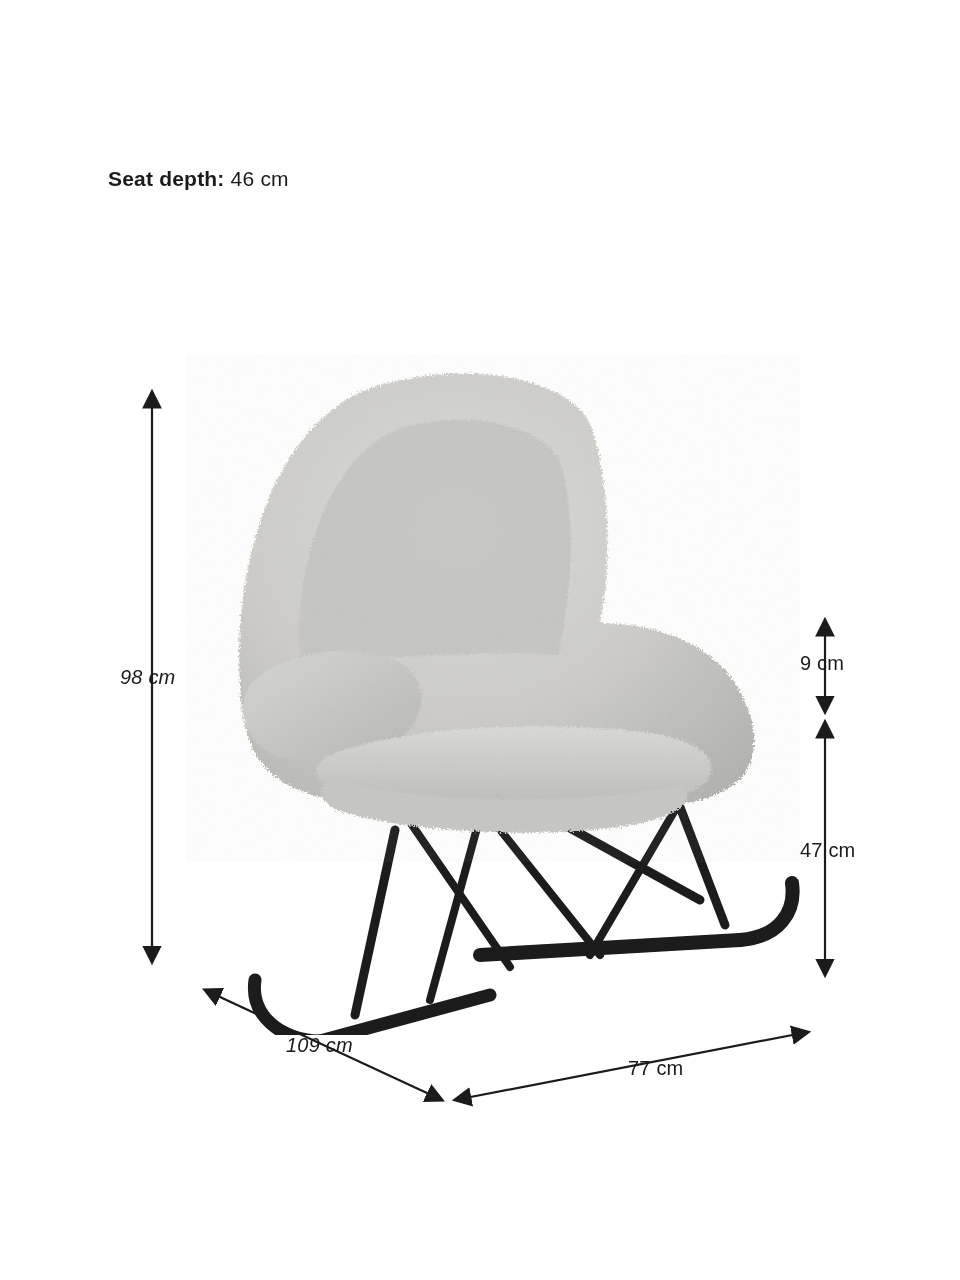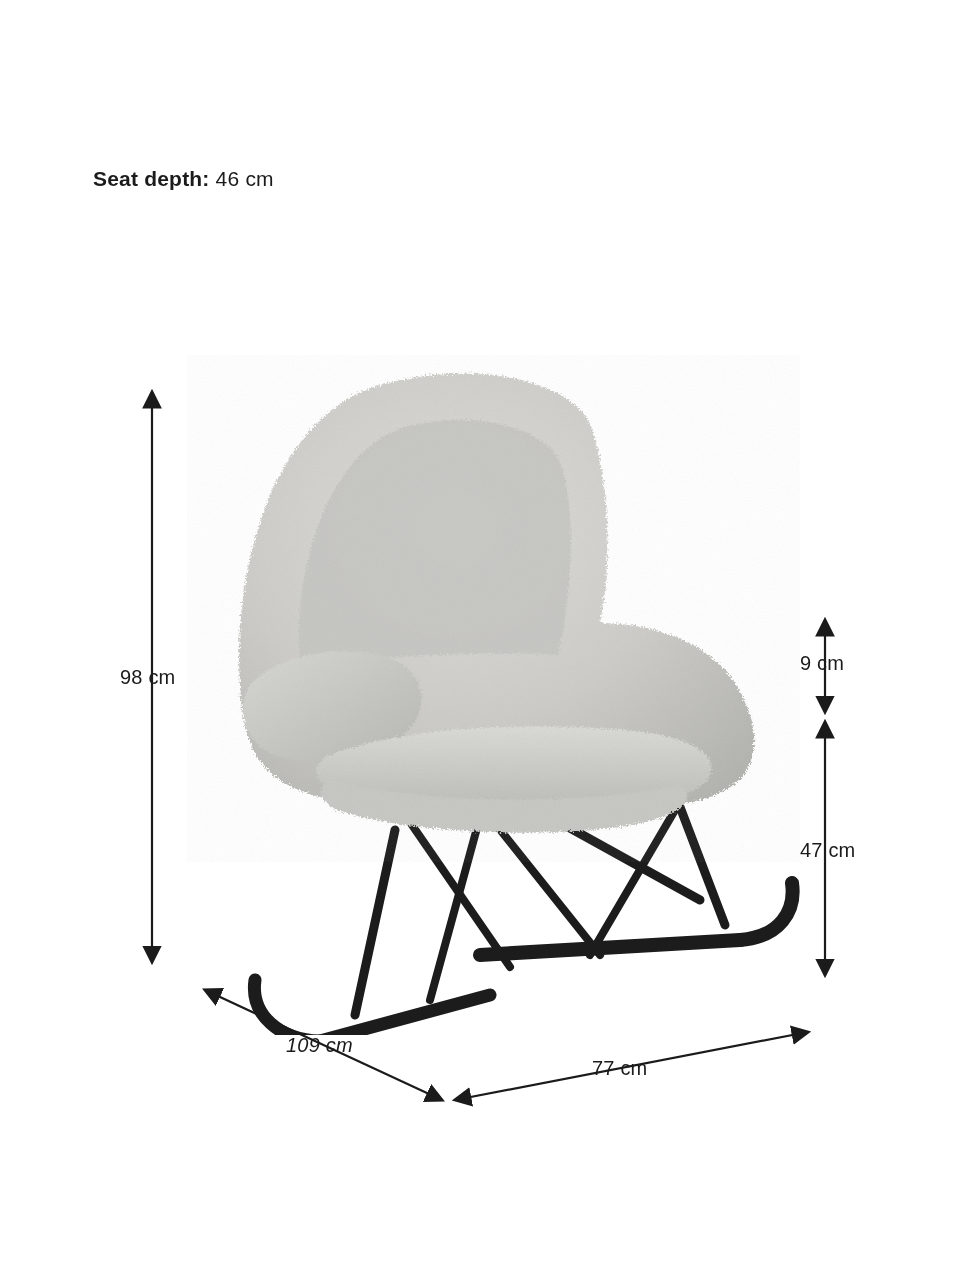--- a/index.html
+++ b/index.html
@@ -23,33 +23,33 @@
     position: absolute;
     color: #1b1b1b;
     font-size: 21px;
     letter-spacing: 0.2px;
     white-space: nowrap;
   }
   .label.dim {
     font-size: 20px;
   }
   #seat-depth-label {
-    left: 93px;
+    left: 108px;
     top: 167px;
     font-size: 21px;
   }
   #seat-depth-label .key {
     font-weight: bold;
   }
 
-  #label-98 { left: 120px; top: 666px; }
+  #label-98 { left: 120px; top: 666px; font-style: italic; }
   #label-12 { left: 800px; top: 652px; }
   #label-47 { left: 800px; top: 839px; text-align: right; }
   #label-109 { left: 286px; top: 1034px; font-style: italic; }
-  #label-77 { left: 592px; top: 1057px; }
+  #label-77 { left: 628px; top: 1057px; }
 
   
   #dims {
     position: absolute;
     left: 0;
     top: 0;
     width: 960px;
     height: 1280px;
   }
 

